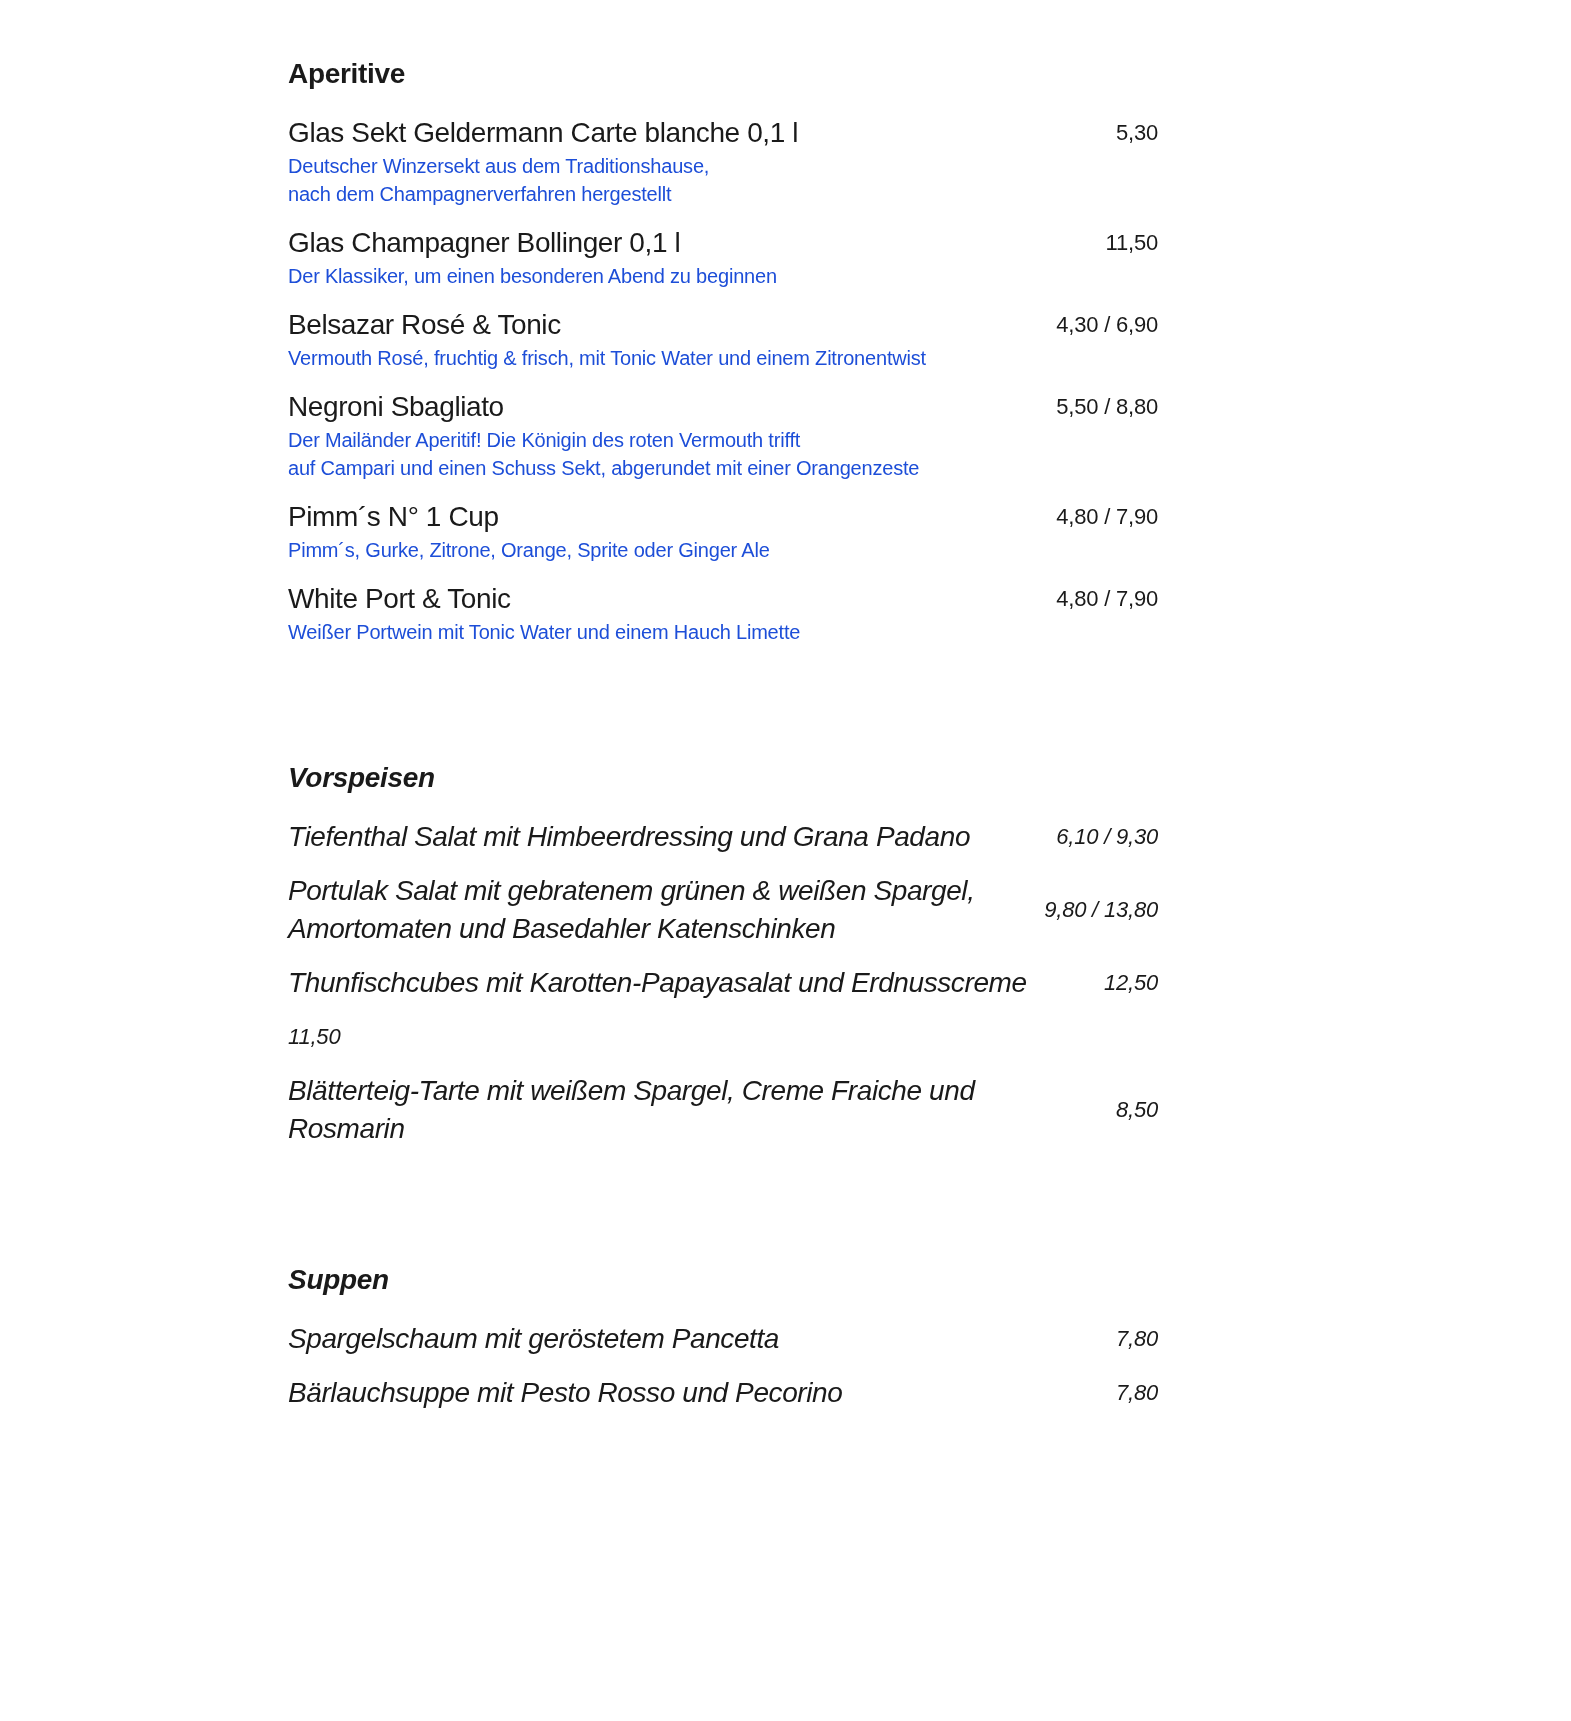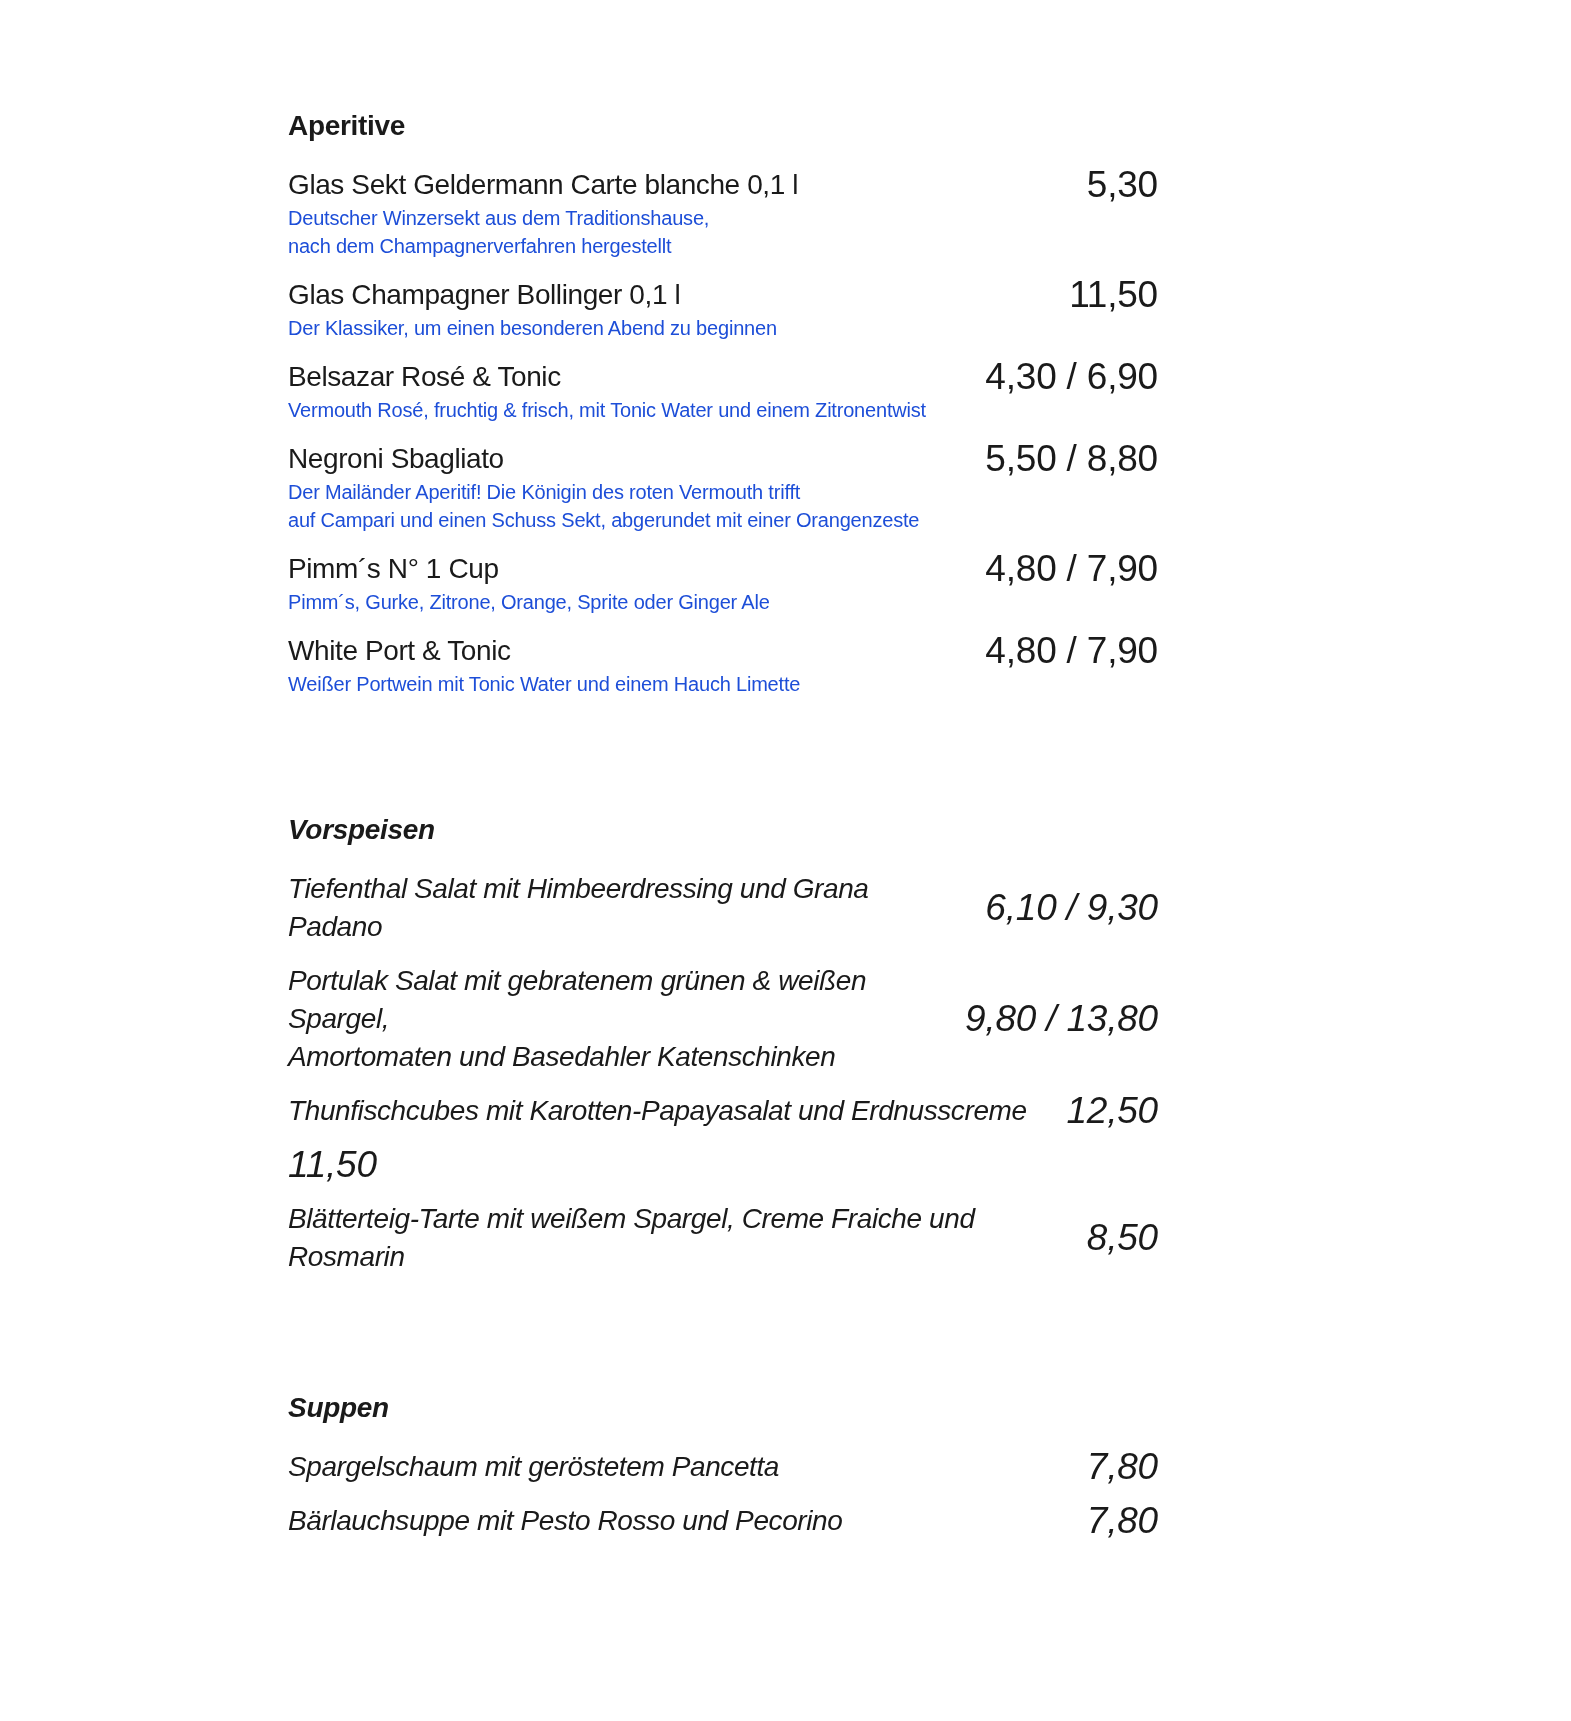--- a/index.html
+++ b/index.html
@@ -12,21 +12,21 @@
     width: 1571px;
     min-height: 1721px;
     font-family: "Liberation Sans", "DejaVu Sans", sans-serif;
     color: #1a1a1a;
     -webkit-font-smoothing: antialiased;
   }
   .page {
     box-sizing: border-box;
     width: 1309px;
     min-height: 1721px;
-    padding: 109px 151px 60px 288px;
+    padding: 57px 151px 60px 288px;
   }
   .menu-section { margin: 0; }
   .menu-section + .menu-section { margin-top: 115px; font-style: italic; }
   .section-title {
     font-size: 28px;
     line-height: 34px;
     font-weight: bold;
     letter-spacing: -0.3px;
     margin: 0 0 23px 0;
   }
@@ -37,21 +37,21 @@
     align-items: center;
     gap: 30px;
   }
   .item-name {
     font-size: 28px;
     line-height: 38px;
     letter-spacing: -0.4px;
     white-space: pre-line;
   }
   .item-price {
-    font-size: 37px;
+    font-size: 22px;
     line-height: 38px;
     letter-spacing: -0.2px;
     white-space: nowrap;
     text-align: right;
   }
   .item-desc {
     font-size: 20px;
     line-height: 28px;
     letter-spacing: -0.2px;
     white-space: pre-line;

